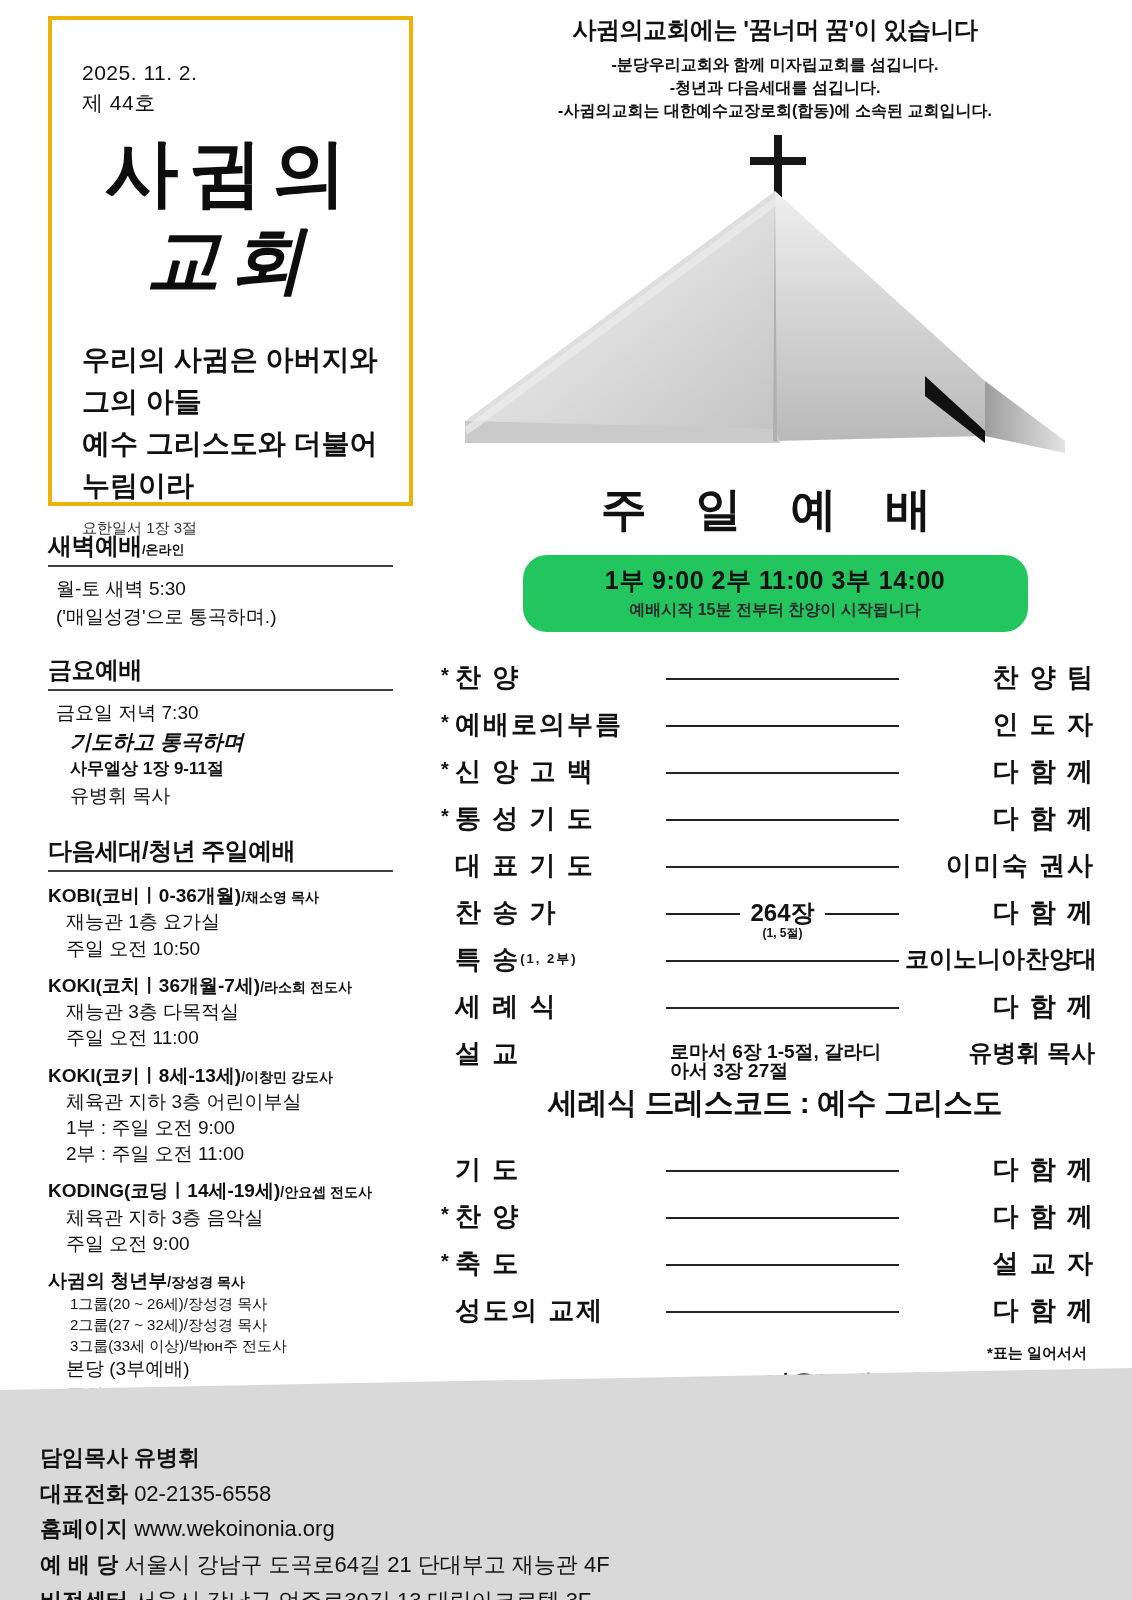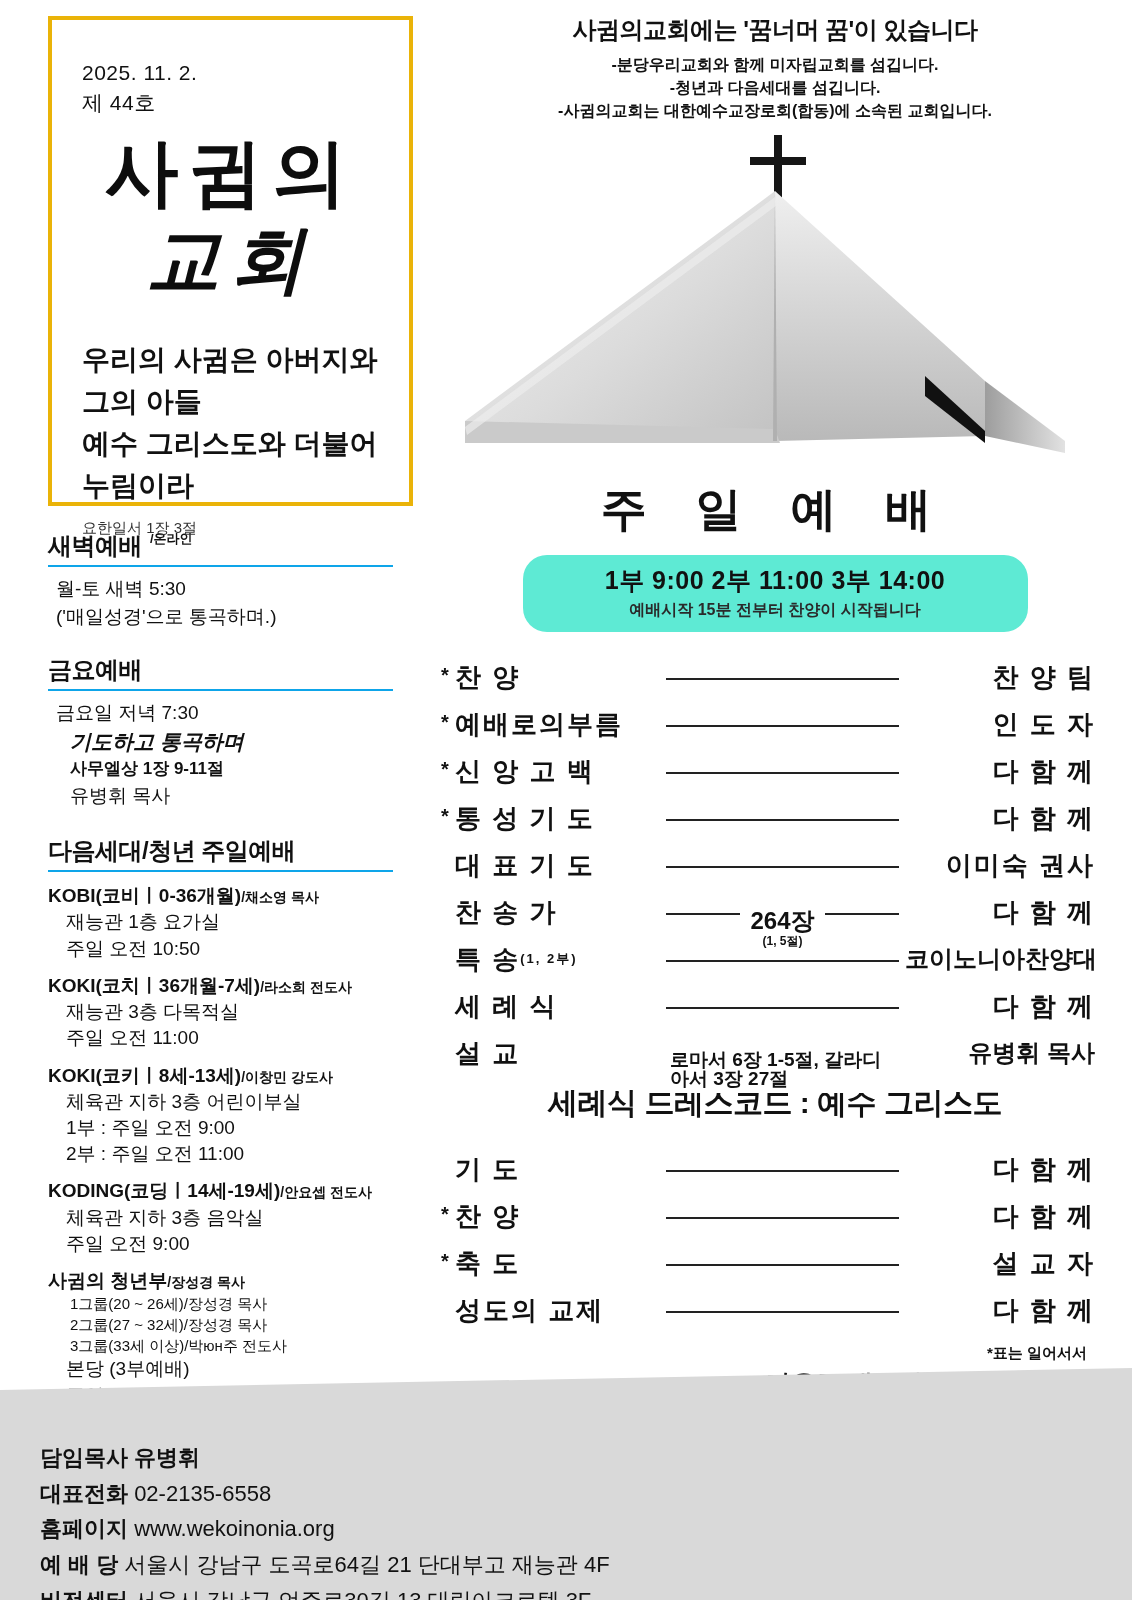--- a/index.html
+++ b/index.html
@@ -26,22 +26,22 @@
 
   .logo-wrap { margin-top:18px; text-align:center; }
   .logo-line { font-size:74px; font-weight:800; letter-spacing:10px; line-height:0.98; color:#0d0d0d; }
   .logo-line.second { margin-top:15px;font-style:italic; }
 
   .verse { margin-top:42px; font-size:28px; font-weight:600; line-height:1.5; color:#111; }
   .verse-ref { margin-top:12px; font-size:15px; color:#333; font-weight:500; }
 
   .sec { margin-top:24px; width:345px; }
   .sec-title-row {
-    display:flex; gap:8px;
-    border-bottom:2px solid #0ea5e9; padding-bottom:3px;
+    display:flex; align-items:flex-end; gap:0px;
+    border-bottom:2px solid #404040; padding-bottom:3px;
   }
   .sec-title { font-size:24px; font-weight:800; letter-spacing:-0.5px; }
   .sec-title-sub { font-size:13px; font-weight:700; padding-bottom:3px; }
   .sec-body { padding:8px 0 0 8px; font-size:19px; line-height:1.45; font-weight:500; }
   .sec-body .ind { padding-left:14px; }
   .b-bold { font-weight:800; font-size:21px;font-style:italic; }
   .b-semibold { font-weight:700; font-size:17px; }
 
   .nextgen { margin-top:26px; width:345px; }
   .ng-item { margin-top:11px; font-size:19px; line-height:1.38; font-weight:500; }
@@ -60,38 +60,38 @@
   .church { position:relative; height:360px; margin-top:6px; }
   .cross-v { position:absolute; left:319px; top:6px; width:8px; height:72px; background:#161616; }
   .cross-h { position:absolute; left:295px; top:28px; width:56px; height:8px; background:#161616; }
   .pole { position:absolute; left:319px; top:70px; width:7px; height:38px; background:#2a2a2a; }
 
   .worship-title {
     text-align:center; font-size:46px; font-weight:800; letter-spacing:18px;
     margin-top:-10px; color:#111;
   }
   .time-pill {
-    margin:14px auto 0 auto; width:505px; border-radius:24px; background:#5eead4;
+    margin:14px auto 0 auto; width:505px; border-radius:24px; background:#22c55e;
     padding:9px 0 11px 0; text-align:center;
   }
   .time-pill .t1 { font-size:25px; font-weight:800; letter-spacing:0.5px; }
   .time-pill .t2 { font-size:16px; font-weight:600; margin-top:3px; color:#2a2a2a; }
 
   
   .order { margin-top:22px; width:640px; }
   .ord-row { display:flex; align-items:center; height:47px; }
   .ord-left {
     width:205px; font-size:26px; font-weight:700; letter-spacing:2px;
     display:flex; align-items:center; position:relative; white-space:nowrap;
   }
   .ord-left .star { position:absolute; left:-14px; top:4px; font-size:20px; font-weight:700; }
   .ord-mid { flex:1; position:relative; height:47px; }
   .ord-mid .rule { position:absolute; left:6px; right:6px; top:24px; height:2px; background:#222; }
   .ord-mid .midlabel {
-    position:absolute; left:0; right:0; top:16px; height:47px;
+    position:absolute; left:0; right:0; top:8px; height:47px;
     display:flex; flex-direction:column; align-items:center; justify-content:center;
     background:#fff; width:fit-content; margin:0 auto; padding:0 10px;
     line-height:1.0;
   }
   .ord-mid .midlabel .big { font-size:24px; font-weight:800; }
   .ord-mid .midlabel .tiny { font-size:12px; font-weight:700; margin-top:2px; }
   .ord-mid .midlabel .mid-bold { font-size:19px; font-weight:800; }
   .ord-right { width:190px; font-size:26px; font-weight:700; text-align:right; letter-spacing:2px; white-space:nowrap; }
   .ord-right.small { font-size:24px; letter-spacing:0px; }
   .sup { font-size:13px; font-weight:700; vertical-align:baseline; }

